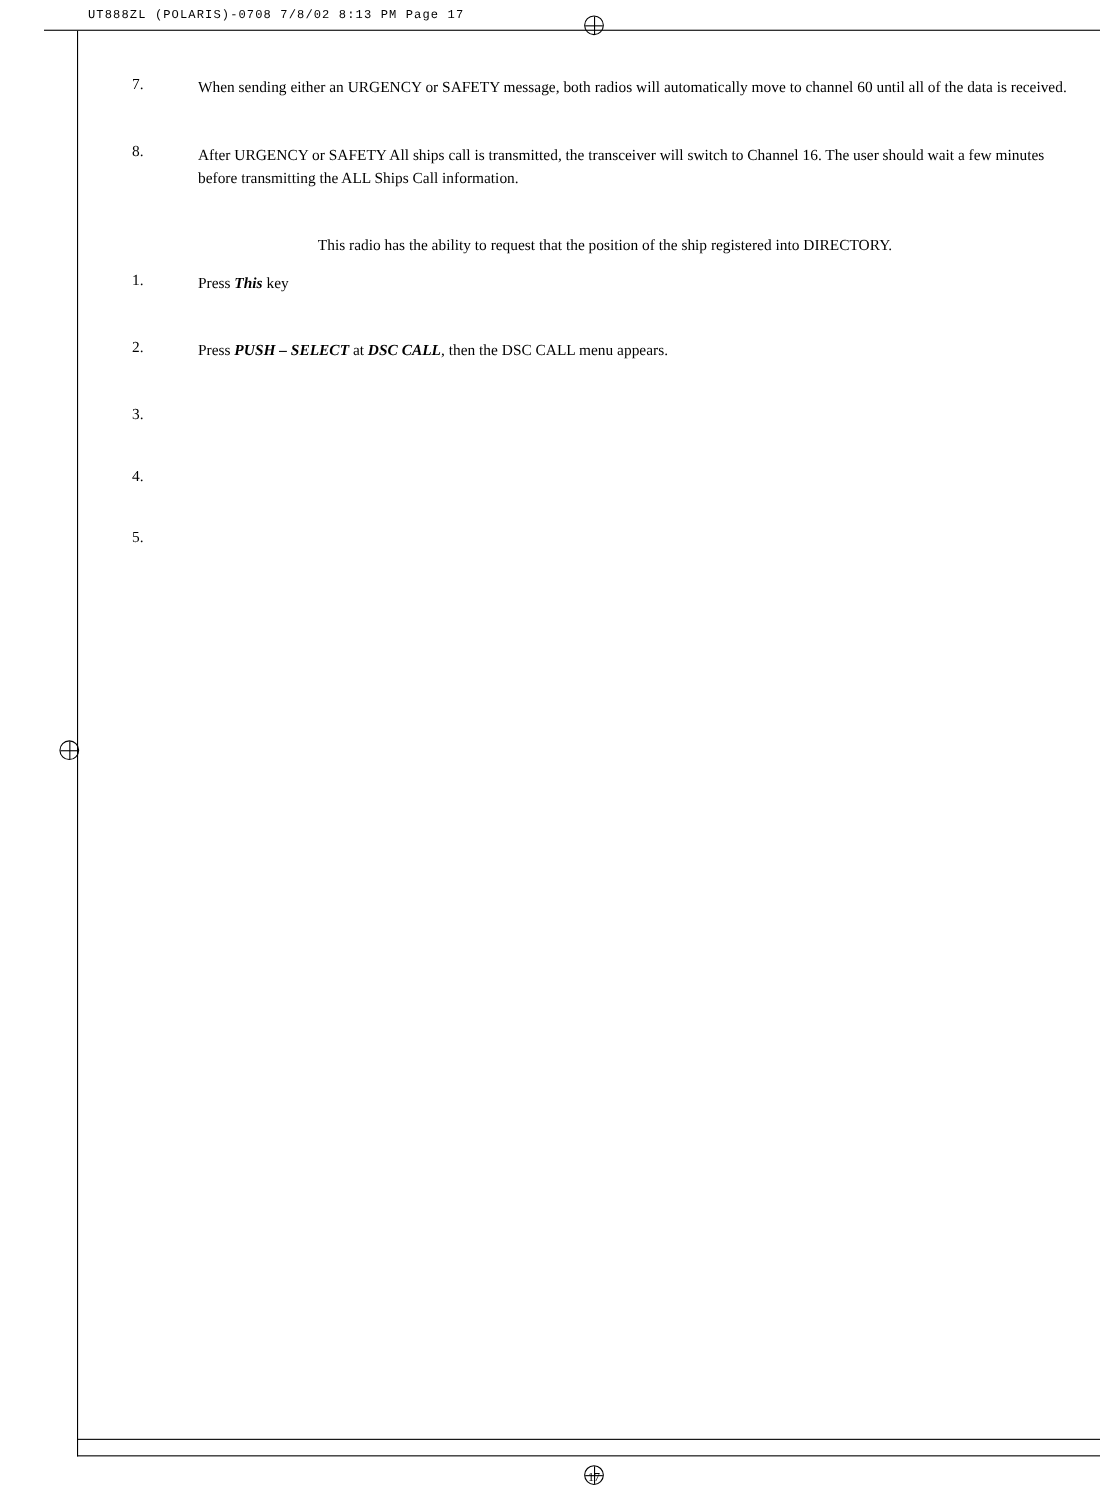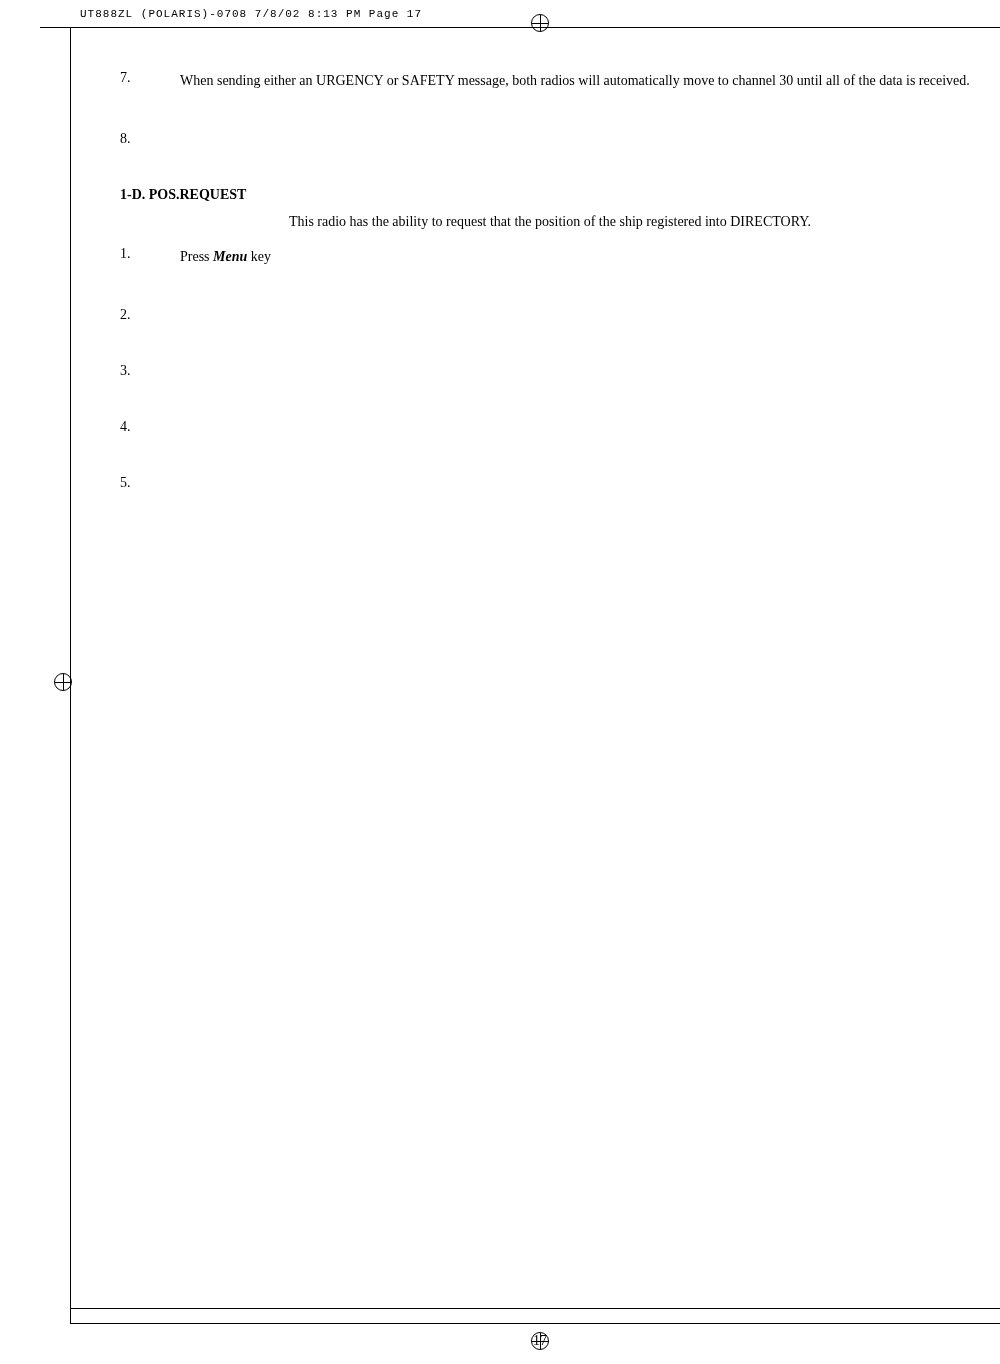--- a/index.html
+++ b/index.html
@@ -172,21 +172,21 @@
       font-weight: bold;
       font-style: italic;
     }
 
     
     .page-number {
       position: absolute;
       bottom: 15px;
       left: 50%;
       transform: translateX(-50%);
-      font-size: 14px;
+      font-size: 11px;
     }
 
     
     .bottom-rule {
       position: absolute;
       bottom: 55px;
       left: 30px;
       right: 30px;
       height: 1px;
       background: #000;
@@ -212,41 +212,46 @@
   <div class="border-left"></div>
   <div class="border-right"></div>
   <div class="border-bottom"></div>
   <div class="bottom-rule"></div>
 
   <div class="content">
 
     <div class="list-item">
       <span class="list-number">7.</span>
       <span class="list-text">
-        When sending either an URGENCY or SAFETY message, both radios will automatically move to channel 30 until all of the data is received.
+        When sending either an URGENCY or SAFETY message, both radios will automatically move to channel 60 until all of the data is received.
       </span>
     </div>
 
     <div class="list-item" style="padding-top: 30px;">
       <span class="list-number">8.</span>
+      <span class="list-text">
+        After URGENCY or SAFETY All ships call is transmitted, the transceiver will switch to Channel 16. The user should wait a few minutes before transmitting the ALL Ships Call information.
+      </span>
     </div>
 
     <div style="margin-top: 30px;">
-      <div class="section-heading">1-D. POS.REQUEST</div>
       <div class="section-intro">This radio has the ability to request that the position of the ship registered into DIRECTORY.</div>
 
       <div class="list-item" style="padding-top: 4px;">
         <span class="list-number">1.</span>
         <span class="list-text">
-          Press <span class="bold-italic">Menu</span> key
+          Press <span class="bold-italic">This</span> key
         </span>
       </div>
 
       <div class="list-item" style="padding-top: 30px;">
         <span class="list-number">2.</span>
+        <span class="list-text">
+          Press <span class="bold-italic">PUSH – SELECT</span> at <span class="bold-italic">DSC CALL</span>, then the DSC CALL menu appears.
+        </span>
       </div>
 
       <div class="list-item" style="padding-top: 30px;">
         <span class="list-number">3.</span>
       </div>
 
       <div class="list-item" style="padding-top: 30px;">
         <span class="list-number">4.</span>
       </div>
 

